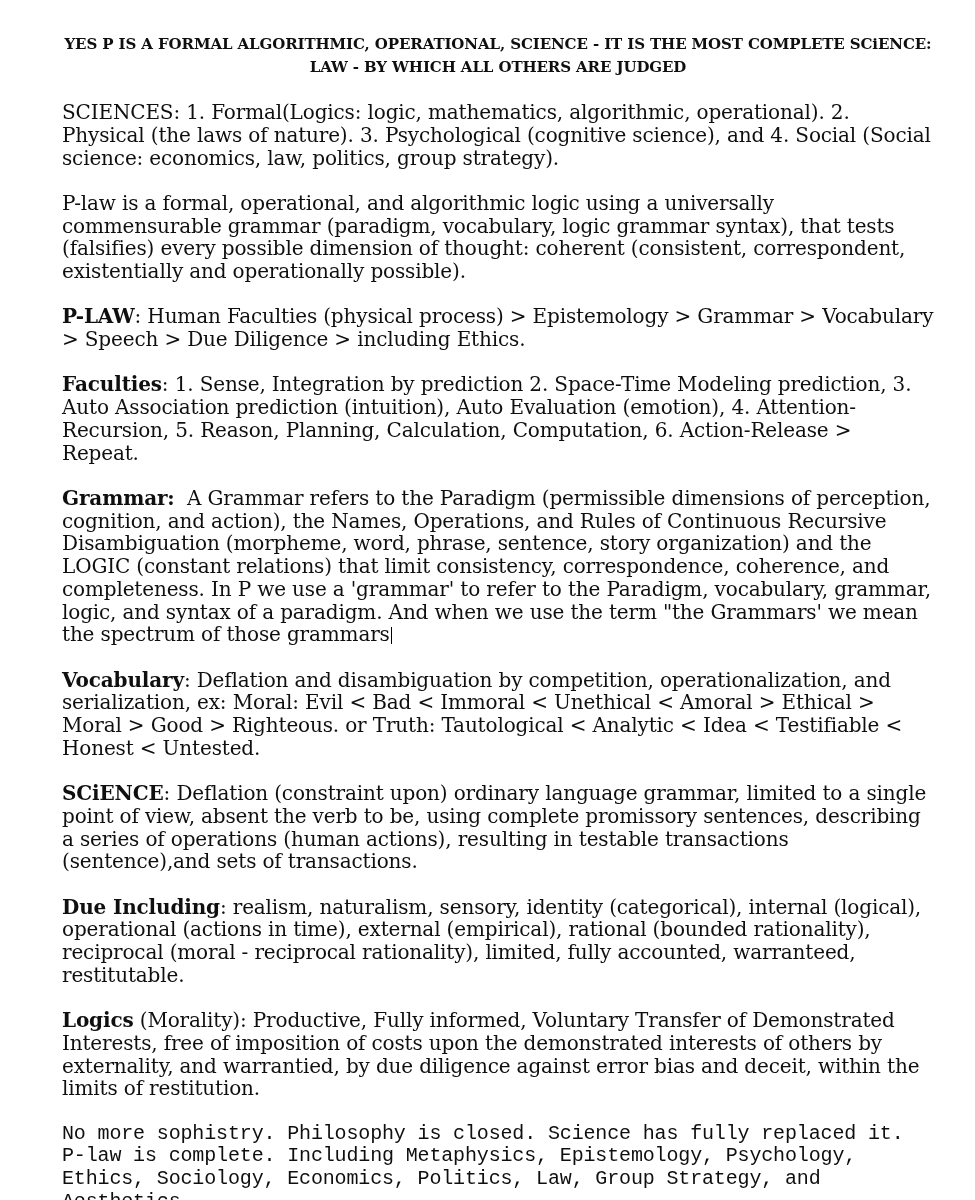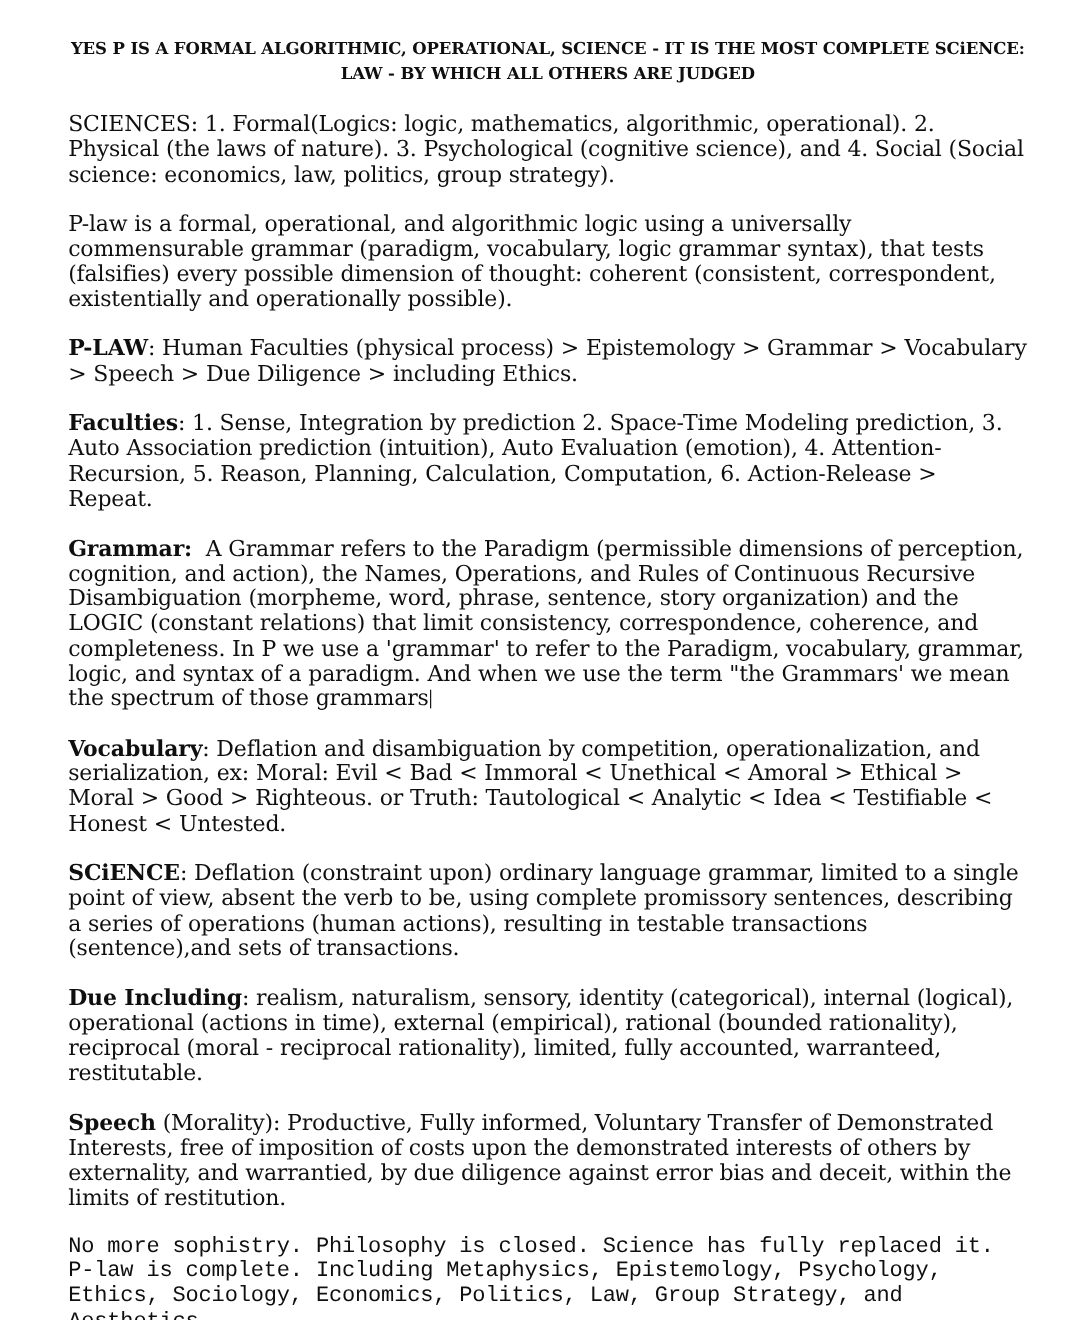--- a/index.html
+++ b/index.html
@@ -71,18 +71,18 @@
 
 
     <p class="para"><span class="lead">Grammar:</span><span>  A Grammar refers to the Paradigm (permissible dimensions of perception, cognition, and action), the Names, Operations, and Rules of Continuous Recursive Disambiguation (morpheme, word, phrase, sentence, story organization) and the LOGIC (constant relations) that limit consistency, correspondence, coherence, and completeness. In P we use a 'grammar' to refer to the Paradigm, vocabulary, grammar, logic, and syntax of a paradigm. And when we use the term "the Grammars' we mean the spectrum of those grammars</span><span class="caret"></span></p>
 
     <p class="para"><span class="lead">Vocabulary</span><span>: Deflation and disambiguation by competition, operationalization, and serialization, ex: Moral: Evil &lt; Bad &lt; Immoral &lt; Unethical &lt; Amoral &gt; Ethical &gt; Moral &gt; Good &gt; Righteous. or Truth: Tautological &lt; Analytic &lt; Idea &lt; Testifiable &lt; Honest &lt; Untested.</span></p>
 
     <p class="para"><span class="lead">SCiENCE</span><span>: Deflation (constraint upon) ordinary language grammar, limited to a single point of view, absent the verb to be, using complete promissory sentences, describing a series of operations (human actions), resulting in testable transactions (sentence),and sets of transactions.</span></p>
 
     <p class="para"><span class="lead">Due Including</span><span>: realism, naturalism, sensory, identity (categorical), internal (logical), operational (actions in time), external (empirical), rational (bounded rationality), reciprocal (moral - reciprocal rationality), limited, fully accounted, warranteed, restitutable.</span></p>
 
-    <p class="para"><span class="lead">Speech</span><span> (Morality): Productive, Fully informed, Voluntary Transfer of Demonstrated Interests, free of imposition of costs upon the demonstrated interests of others by externality, and warrantied, by due diligence against error bias and deceit, within the limits of restitution.</span></p>
+    <p class="para"><span class="lead">Logics</span><span> (Morality): Productive, Fully informed, Voluntary Transfer of Demonstrated Interests, free of imposition of costs upon the demonstrated interests of others by externality, and warrantied, by due diligence against error bias and deceit, within the limits of restitution.</span></p>
 
     <p class="para"><span>No more sophistry. Philosophy is closed. Science has fully replaced it. P-law is complete. Including Metaphysics, Epistemology, Psychology, Ethics, Sociology, Economics, Politics, Law, Group Strategy, and Aesthetics.</span></p>
 
   </div>
 </div>
 
 </body></html>

